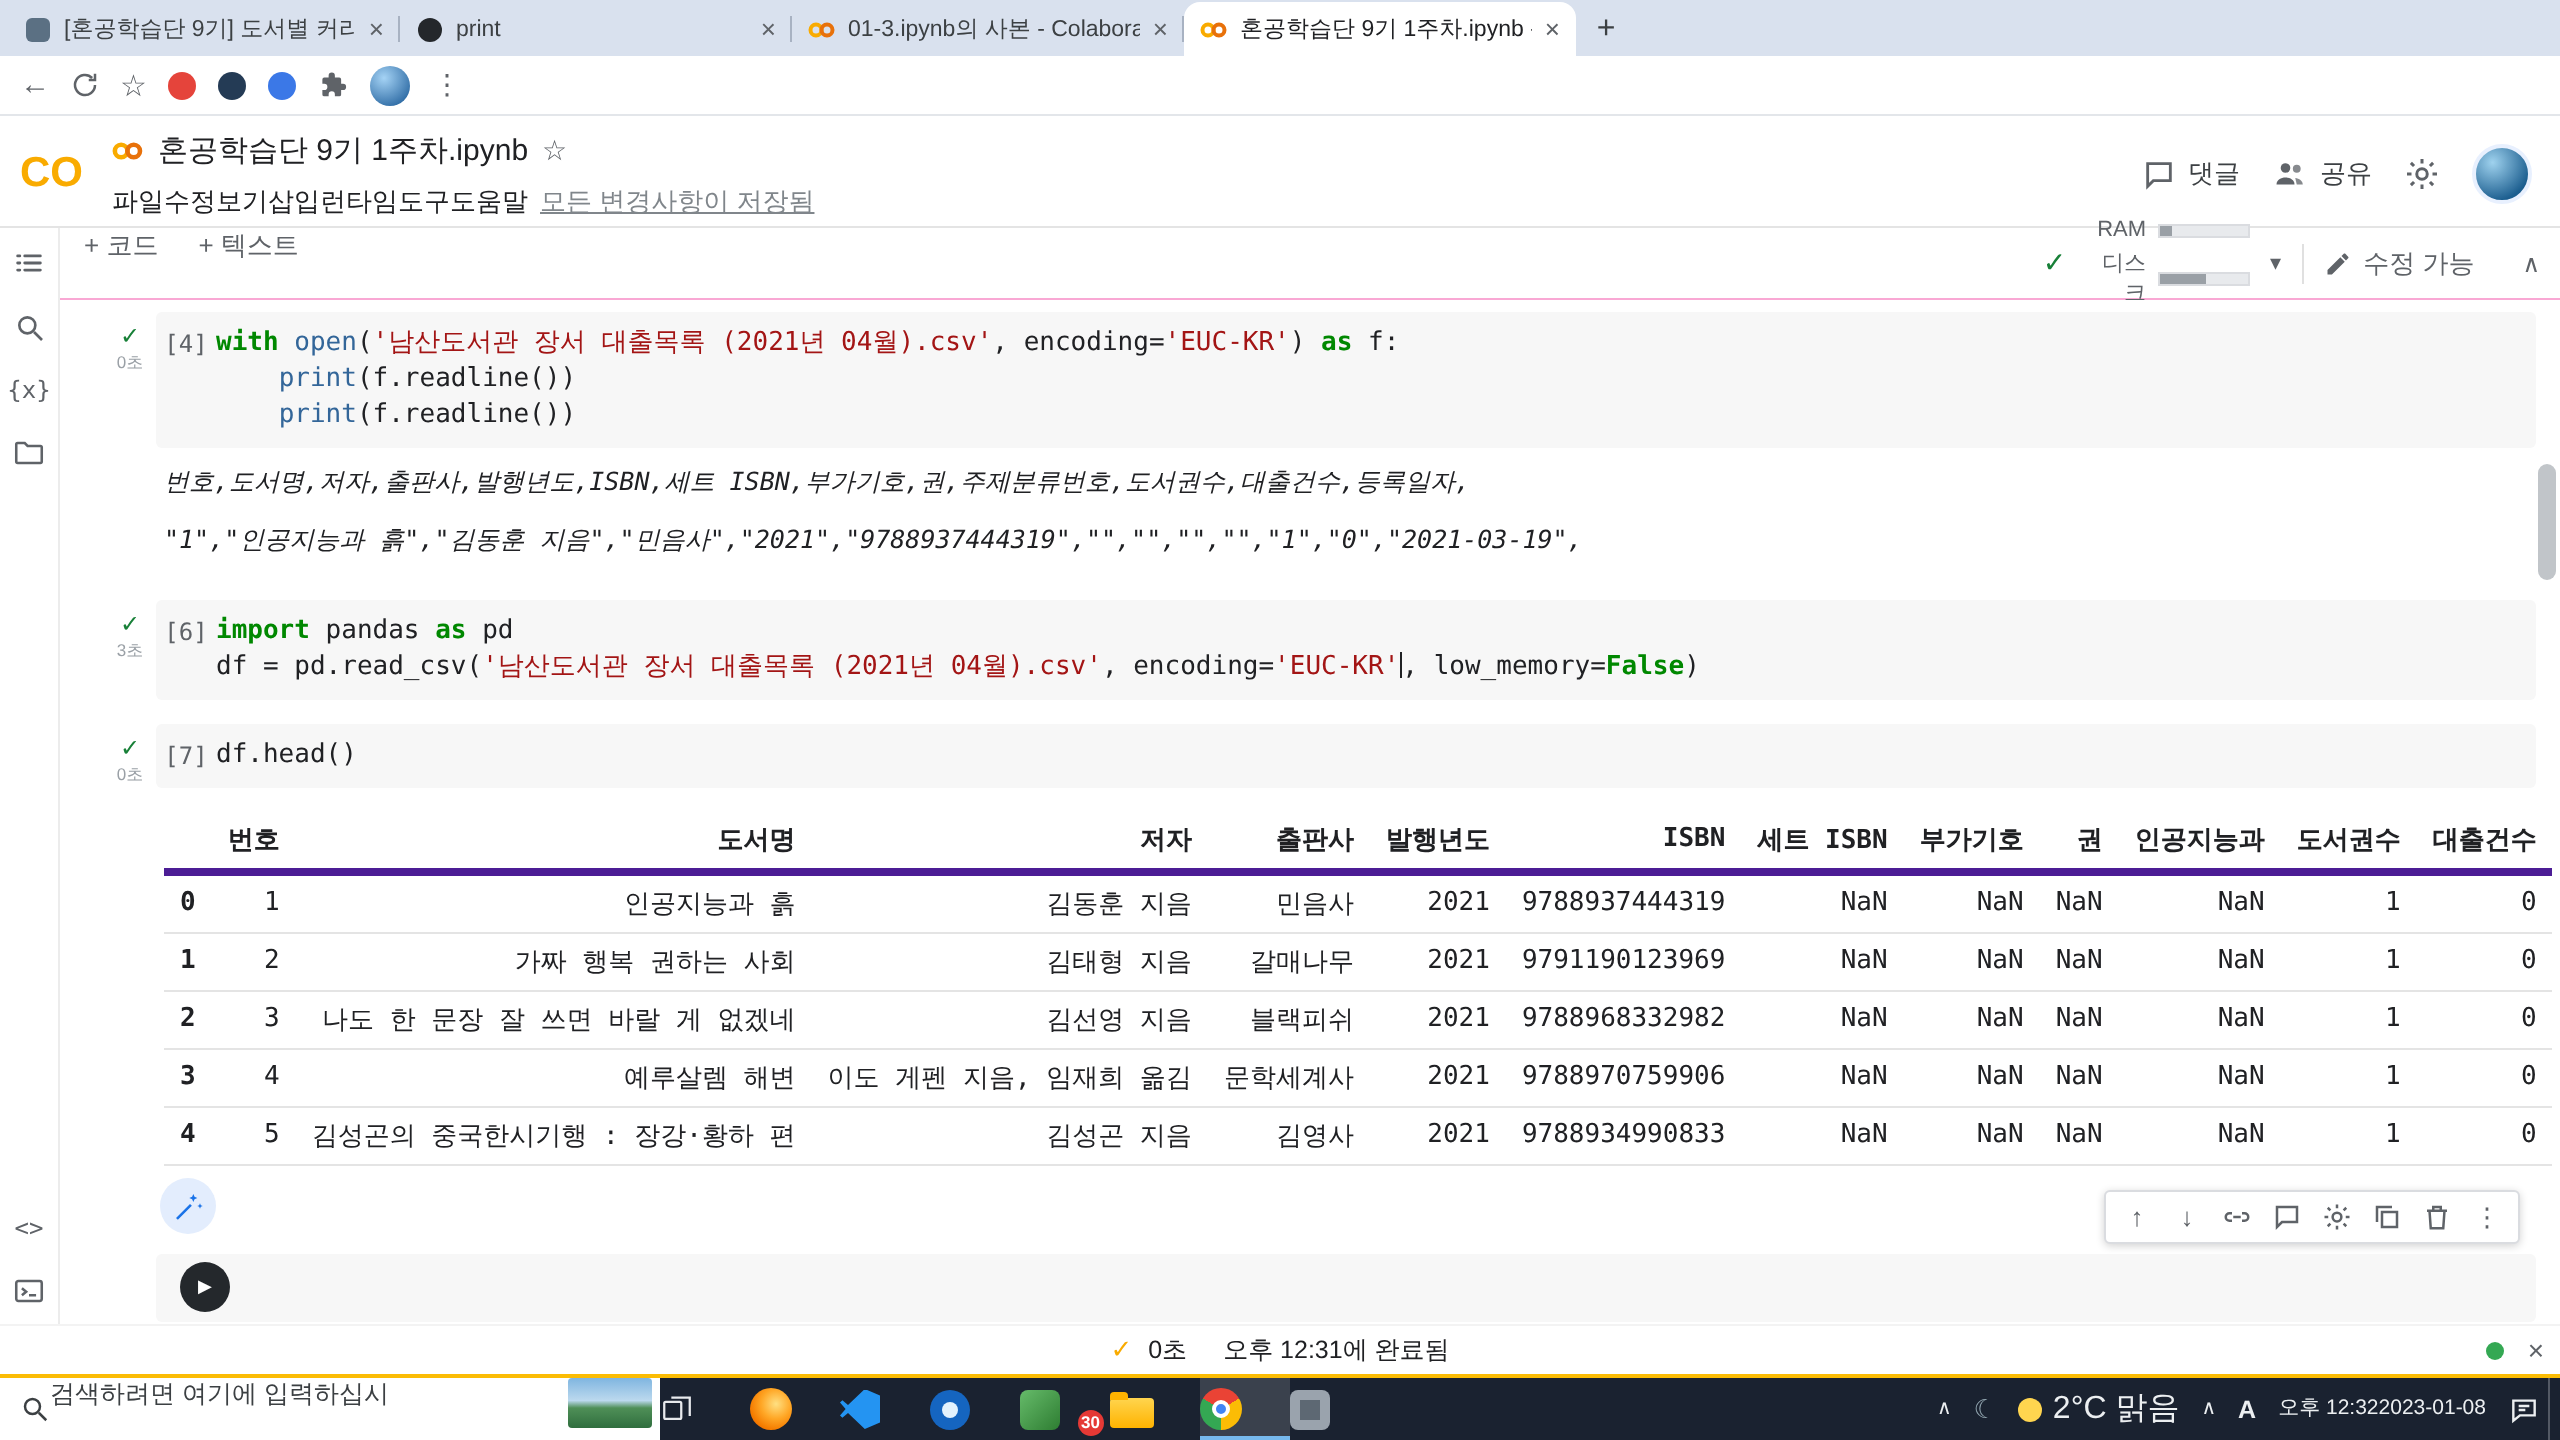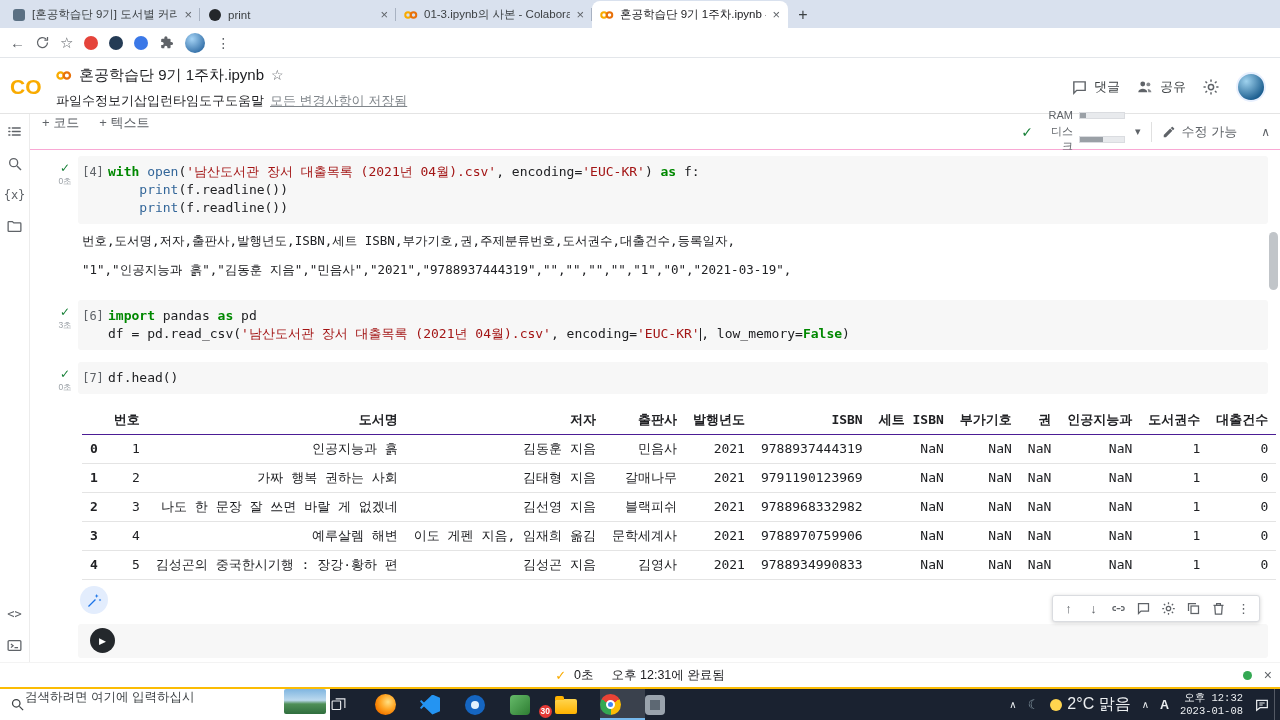--- a/index.html
+++ b/index.html
@@ -75,26 +75,26 @@
   .cell-time { font-size:8.5px; color:#9aa0a6; margin-top:1px; white-space:nowrap; }
   .cell-box { flex:1; background:#f7f7f7; border-radius:3px; display:flex; padding:7px 8px 7px 0; min-width:0; }
   .exec { width:30px; flex:0 0 auto; text-align:center; font-size:12px; color:#5f6368; padding-top:2px; font-family:"DejaVu Sans Mono",monospace; }
   .code { font-family:"DejaVu Sans Mono",monospace; font-size:13px; line-height:18px; white-space:pre; color:#202124; }
   .tk-kw { color:#008800; font-weight:bold; }
   .tk-bi { color:#336699; }
   .tk-str { color:#a31515; }
   .tk-pl { color:#202124; }
   .tk-cur { display:inline-block; width:1.5px; height:13px; background:#202124; vertical-align:middle; }
 
-  .output { margin:10px 14px 2px 52px; font-family:"DejaVu Sans Mono",monospace; font-size:12.5px; line-height:14.5px; color:#202124; white-space:pre; overflow:hidden; }
+  .output { margin:10px 14px 2px 52px; font-family:"DejaVu Sans Mono",monospace; font-size:12.5px; line-height:14.5px; color:#202124; white-space:pre; overflow:hidden;font-style:italic; }
 
   
   .df { border-collapse:collapse; font-family:"DejaVu Sans Mono",monospace; font-size:13px; color:#202124; margin:12px 14px 0 52px; width:calc(100% - 66px); }
   .df th, .df td { padding:5px 8px; text-align:right; white-space:nowrap; border-bottom:1px solid #e4e4e4; font-weight:normal; }
-  .df thead th { font-weight:bold; border-bottom:1px solid #4c1d95; }
+  .df thead th { font-weight:bold; border-bottom:4px solid #4c1d95; }
   .df .idx { text-align:left; font-weight:bold; }
 
   .wand { margin:6px 0 0 50px; width:28px; height:28px; border-radius:50%; background:#e3edfd; display:flex; align-items:center; justify-content:center; }
 
   .cell-toolbar { position:absolute; top:445px; right:20px; background:#fff; border:1px solid #dadce0; border-radius:3px; box-shadow:0 1px 4px rgba(0,0,0,.18); display:flex; align-items:center; padding:2px 4px; gap:2px; }
   .ct-ic { width:23px; height:21px; display:flex; align-items:center; justify-content:center; color:#5f6368; font-size:13px; }
 
   .empty-cell { min-height:34px; align-items:center; padding:4px 8px; }
   .run-btn { width:25px; height:25px; border-radius:50%; background:#24282c; color:#fff; font-size:9px; display:flex; align-items:center; justify-content:center; margin-left:4px; }
 
@@ -129,21 +129,21 @@
   .ic-chrome { width:21px; height:21px; border-radius:50%; background:conic-gradient(from -60deg, #ea4335 0 120deg, #fbbc05 120deg 240deg, #34a853 240deg 360deg); display:flex; align-items:center; justify-content:center; }
   .ic-chrome i { width:9px; height:9px; border-radius:50%; background:#4285f4; border:2px solid #fff; }
   .ic-gray { width:20px; height:20px; border-radius:4px; background:#9aa3ad; position:relative; }
   .ic-gray::after { content:""; position:absolute; inset:5px; background:#5d6873; }
   .tray { margin-left:auto; display:flex; align-items:center; gap:11px; color:#eceff1; padding:0 4px 0 8px; }
   .tray-caret { font-size:10px; }
   .tray-moon { color:#90a4ae; font-size:13px; }
   .tray-weather { display:flex; align-items:center; gap:5px; font-size:16px; }
   .wsun { width:12px; height:12px; border-radius:50%; background:#ffd54f; display:inline-block; }
   .tray-ime { font-size:12.5px; font-weight:bold; }
-  .tray-clock { display:flex; flex-direction:column; align-items:flex-end; font-size:10.5px; line-height:12.5px;font-family:Liberation Mono, monospace; }
+  .tray-clock { display:flex; flex-direction:row; align-items:flex-end; font-size:10.5px; line-height:12.5px; }
   .show-desktop { width:6px; border-left:1px solid rgba(255,255,255,.25); }
 </style>
 </head>
 <body>
 
 <div class="tabbar">
   <div class="tab">
     <span class="favicon">
         <span class="doc-fav"></span>
       </span>

